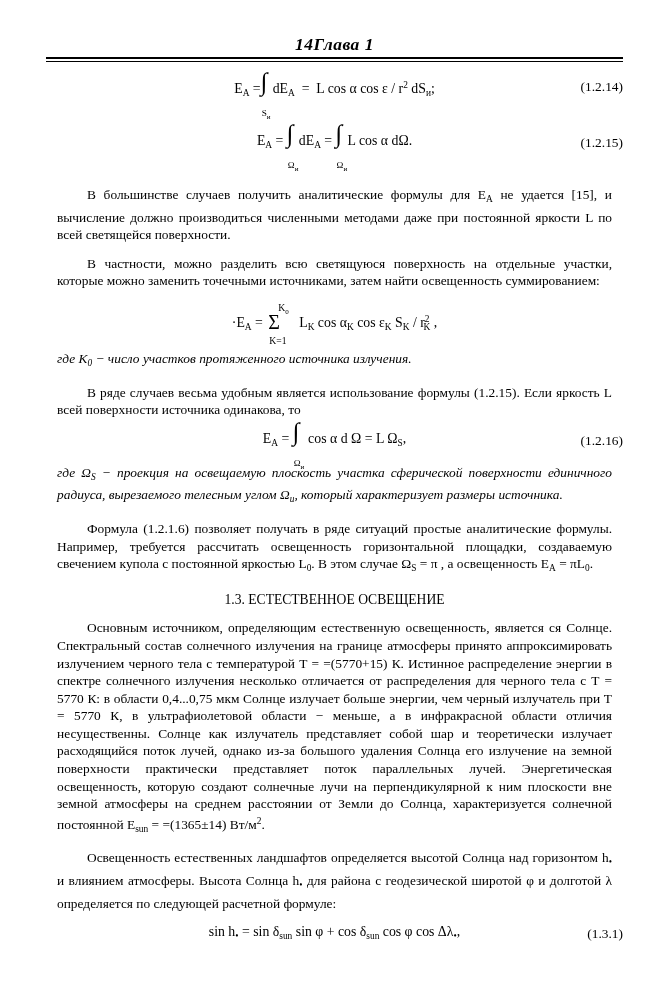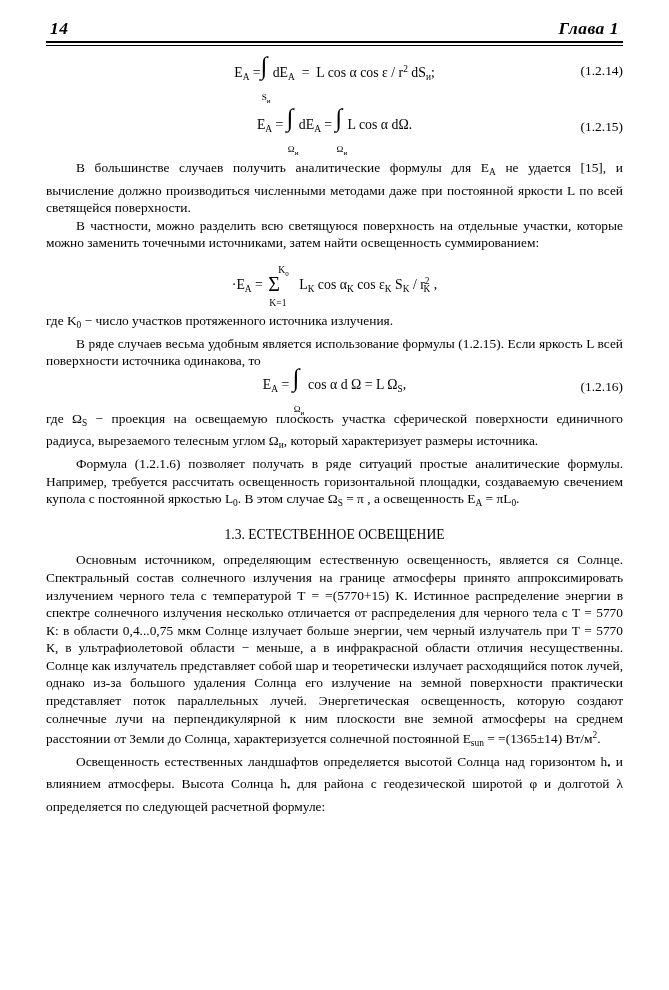--- a/index.html
+++ b/index.html
@@ -18,45 +18,45 @@
     position: relative;
     width: 669px;
     height: 990px;
     box-sizing: border-box;
     padding: 18px 46px 0 46px;
   }
   
   .header {
     display: flex;
     align-items: baseline;
-    justify-content: space-between;
+    justify-content: center;
     font-size: 17.5px;
     font-weight: bold;
     font-style: italic;
     letter-spacing: 0.5px;
   }
   .header .folio { padding-left: 4px; }
-  .header .chapter { padding-right: 4px; }
+  .header .chapter { padding-right: 4px; margin-top: 16px; }
   .rule {
     margin-top: 2px;
     border-top: 2.4px solid #000;
     border-bottom: 1.2px solid #000;
     height: 2px;
   }
   
   .content {
     margin-top: 14px;
     font-size: 13.4px;
     line-height: 17.6px;
     text-align: justify;
     text-justify: inter-word;
   }
-  p { margin: 0; }
+  p { margin: 11px; }
   .para { text-indent: 30px; }
-  .noindent { text-indent: 0; }
+  .noindent { text-indent: 0; font-style: italic; }
 
   
   .formula-row {
     position: relative;
     margin: 11px 0 11px 0;
     text-align: center;
     font-size: 13.8px;
     line-height: 18px;
   }
   .formula-row .num {
@@ -183,16 +183,22 @@
     <p class="noindent"><span>где Ω</span><sub>S</sub><span>  −   проекция   на   освещаемую  плоскость участка сферической поверхности единичного радиуса, вырезаемого телесным  углом  Ω</span><sub>и</sub><span>, который характеризует размеры источника.</span></p>
 
     <p class="para"><span>Формула (1.2.1.6)  позволяет получать в ряде ситуаций простые аналитические формулы.    Например,    требуется    рассчитать      освещенность     горизонтальной площадки, создаваемую свечением купола с постоянной яркостью L</span><sub>0</sub><span>. В этом случае Ω</span><sub>S</sub><span> = π , а освещенность E</span><sub>A</sub><span> = πL</span><sub>0</sub><span>.</span></p>
 
     <div class="section-title">1.3. ЕСТЕСТВЕННОЕ ОСВЕЩЕНИЕ</div>
 
     <p class="para"><span>Основным источником, определяющим естественную освещенность,  является ся  Солнце. Спектральный  состав солнечного  излучения  на  границе  атмосферы  принято  аппроксимировать излучением черного тела   с температурой   Т  = =(5770+15)  К. Истинное распределение энергии в спектре солнечного излучения несколько отличается от распределения для  черного тела с Т = 5770 К:  в области 0,4...0,75 мкм Солнце излучает больше энергии,  чем  черный излучатель  при Т = 5770 К,  в ультрафиолетовой области − меньше,  а в инфракрасной области отличия несущественны. Солнце как излучатель представляет собой шар и теоретически излучает расходящийся  поток лучей, однако из-за  большого  удаления Солнца его излучение на земной поверхности практически  представляет  поток  параллельных лучей. Энергетическая      освещенность,        которую      создают  солнечные  лучи на перпендикулярной  к ним плоскости  вне  земной     атмосферы     на    среднем расстоянии  от Земли  до Солнца, характеризуется  солнечной постоянной  E</span><sub>sun</sub><span> = =(1365±14) Вт/м</span><sup>2</sup><span>.</span></p>
 
     <p class="para"><span>Освещенность естественных ландшафтов определяется высотой Солнца над горизонтом h</span><sub>•</sub><span> и влиянием атмосферы. Высота Солнца h</span><sub>•</sub><span> для района с геодезической широтой φ и долготой λ определяется по следующей расчетной формуле:</span></p>
 
+    <div class="formula-row" style="margin-top:7px;margin-bottom:5px">
+      <span class="fml">
+        sin h<sub>•</sub> = sin δ<sub>sun</sub> sin φ + cos δ<sub>sun</sub> cos φ cos Δλ<sub>•</sub>,
+      </span>
+      <span class="num">(1.3.1)</span>
+    </div>
 
 
   </div>
 </div>
 
 </body></html>

